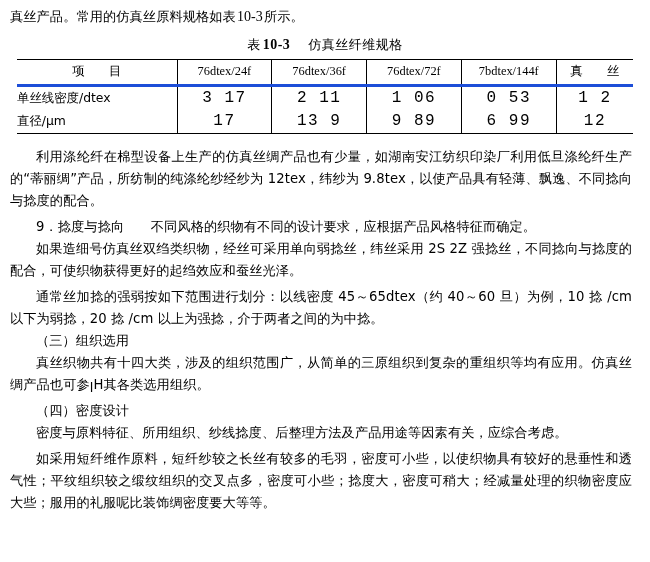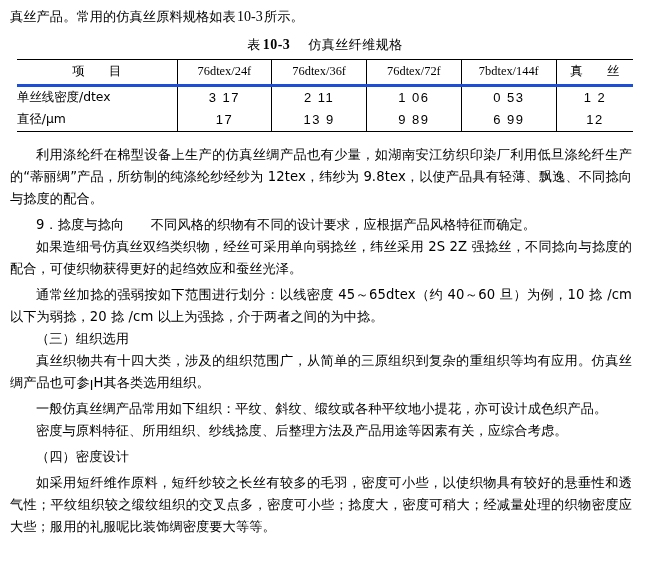--- a/index.html
+++ b/index.html
@@ -75,22 +75,22 @@
     letter-spacing: 6px;
     padding-left: 6px;
   }
   table.spec tbody tr:last-child td {
     border-bottom: 1.6px solid #000;
   }
   table.spec .rowhead {
     text-align: left;
   }
   table.spec .numcell {
-    font-family: Liberation Sans, sans-serif;
-    font-size: 13px;
+    font-family: Liberation Mono, monospace;
+    font-size: 16px;
     letter-spacing: 1.5px;
   }
   table.spec .unit {
     font-family: "Liberation Serif", serif;
   }
   table.spec .silkcol {
     letter-spacing: 6px;
     padding-left: 6px;
   }
   .num-inline {
@@ -148,21 +148,20 @@
   <div class="para indent" style="margin-top:4px;">9．捻度与捻向　　不同风格的织物有不同的设计要求，应根据产品风格特征而确定。</div>
 
   <div class="para indent">如果造细号仿真丝双绉类织物，经丝可采用单向弱捻丝，纬丝采用 2S 2Z 强捻丝，不同捻向与捻度的配合，可使织物获得更好的起绉效应和蚕丝光泽。</div>
 
   <div class="para indent" style="margin-top:4px;">通常丝加捻的强弱按如下范围进行划分：以线密度 45～65dtex（约 40～60 旦）为例，10 捻 /cm 以下为弱捻，20 捻 /cm 以上为强捻，介于两者之间的为中捻。</div>
 
   <div class="para indent">（三）组织选用</div>
 
   <div class="para indent">真丝织物共有十四大类，涉及的组织范围广，从简单的三原组织到复杂的重组织等均有应用。仿真丝绸产品也可参ןН其各类选用组织。</div>
 
-  <div class="para indent" style="margin-top:4px;">一般仿真丝绸产品常用如下组织：平纹、斜纹、缎纹或各种平纹地小提花，亦可设计成色织产品。</div>
+
+  <div class="para indent" style="margin-top:4px;">（四）密度设计</div>
 
   <div class="para indent">密度与原料特征、所用组织、纱线捻度、后整理方法及产品用途等因素有关，应综合考虑。</div>
-
-  <div class="para indent" style="margin-top:4px;">（四）密度设计</div>
 
   <div class="para indent" style="margin-top:4px;">如采用短纤维作原料，短纤纱较之长丝有较多的毛羽，密度可小些，以使织物具有较好的悬垂性和透气性；平纹组织较之缎纹组织的交叉点多，密度可小些；捻度大，密度可稍大；经减量处理的织物密度应大些；服用的礼服呢比装饰绸密度要大等等。</div>
 
 </div>
 
 </body></html>

